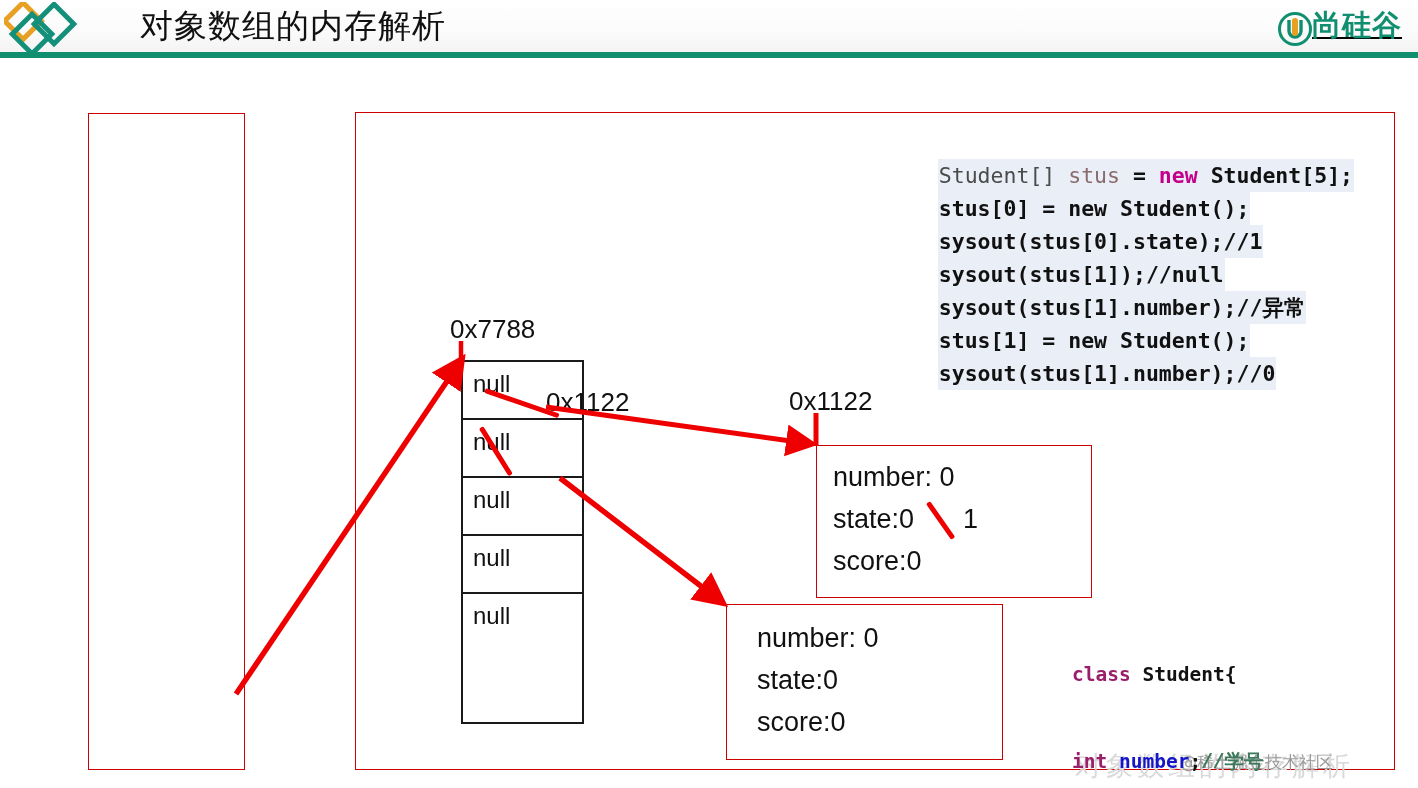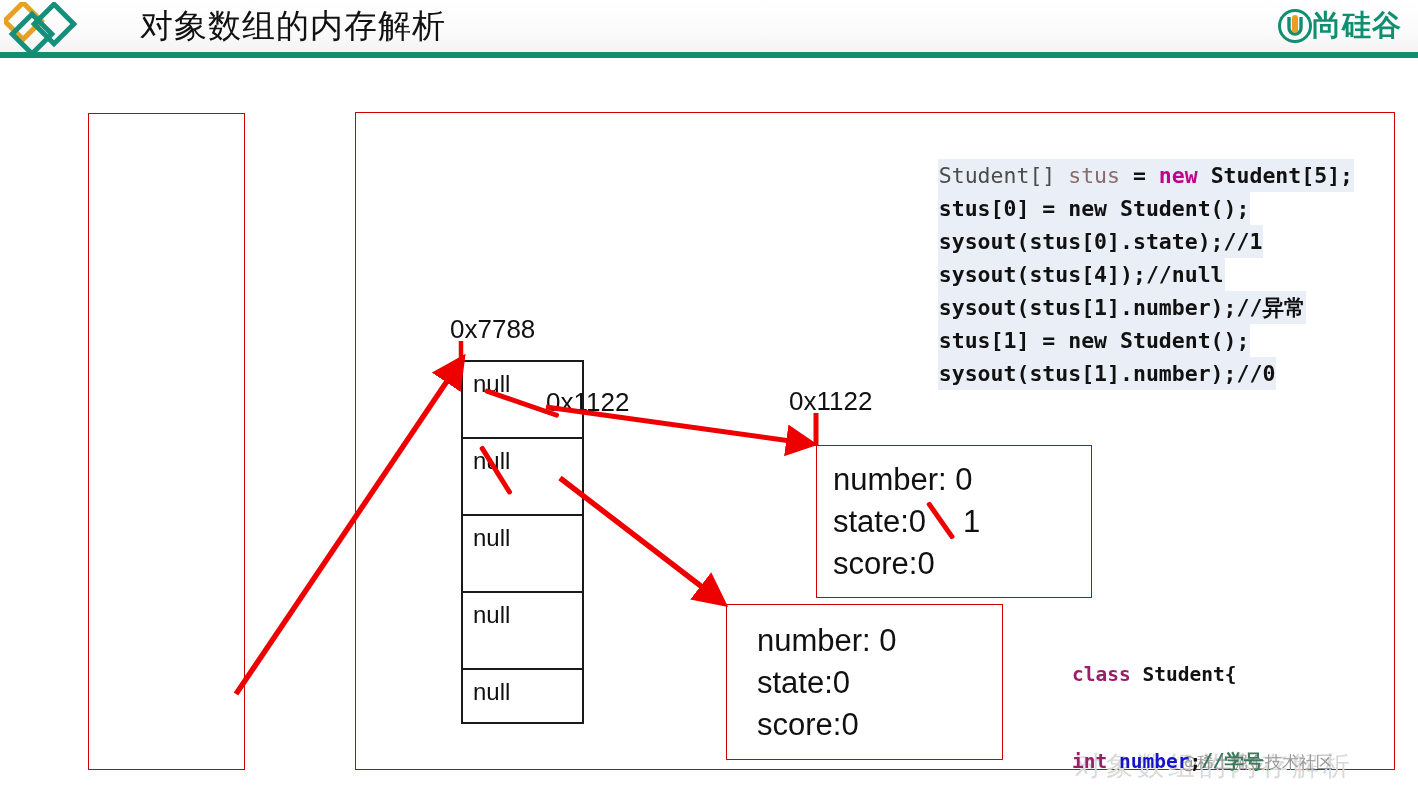--- a/index.html
+++ b/index.html
@@ -20,21 +20,21 @@
     background:#0f8f70;
   }
   #logo-diamonds{position:absolute;left:4px;top:2px;width:78px;height:54px;}
   #page-title{
     position:absolute;left:140px;top:4px;
     font-size:33px;color:#111;letter-spacing:1px;white-space:nowrap;
     font-family:"DejaVu Sans","Liberation Sans",sans-serif;
   }
   #brand{
     position:absolute;right:16px;top:6px;
-    display:flex;align-items:center;gap:0;
+    display:flex;align-items:flex-end;gap:0;text-decoration:underline;
   }
   #brand-mark{width:34px;height:34px;}
   #brand-name{
     font-size:29px;font-weight:bold;color:#0f8f70;letter-spacing:1px;
     font-family:"DejaVu Sans","Liberation Sans",sans-serif;white-space:nowrap;
   }
 
   
   #canvas{position:absolute;left:0;top:58px;width:1418px;height:730px;}
 
@@ -69,21 +69,21 @@
   .c-cls{color:#111111;}
   .c-cmt{color:#3d7a5c;font-family:Liberation Mono, monospace;}
   .c-pun{color:#111111;}
 
   
   #array{
     position:absolute;left:461px;top:302px;width:123px;height:364px;
     border:2px solid #1a1a1a;box-sizing:border-box;
   }
   .cell{
-    height:77px;box-sizing:border-box;border-bottom:2px solid #1a1a1a;
+    height:58px;box-sizing:border-box;border-bottom:2px solid #1a1a1a;
     position:relative;
   }
   .cell:last-child{border-bottom:none;}
   .cell span{
     position:absolute;left:10px;top:8px;font-size:24px;color:#111;
   }
   .strike{
     position:absolute;background:#ee0000;height:5px;border-radius:2px;
     transform-origin:left center;
   }
@@ -94,21 +94,21 @@
   #addr-1122a{left:546px;top:329px;}
   #addr-1122b{left:789px;top:328px;}
 
   
   .objbox{
     position:absolute;border:1.5px solid #cc0000;box-sizing:border-box;
     background:#ffffff;
   }
   #obj1{left:816px;top:387px;width:276px;height:153px;}
   #obj2{left:726px;top:546px;width:277px;height:156px;}
-  .objline{position:absolute;font-size:31px;color:#111;white-space:nowrap;}
+  .objline{position:absolute;font-size:27px;color:#111;white-space:nowrap;}
   #obj1 .l1{left:16px;top:16px;}
   #obj1 .l2{left:16px;top:58px;}
   #obj1 .l2b{left:146px;top:58px;}
   #obj1 .l3{left:16px;top:100px;}
   #obj2 .l1{left:30px;top:18px;}
   #obj2 .l2{left:30px;top:60px;}
   #obj2 .l3{left:30px;top:102px;}
 
   
   #stus-label{
@@ -166,21 +166,21 @@
   <div class="redbox" id="frame-stack"></div>
   <div class="redbox" id="frame-heap"></div>
 
   <div id="wm-bg">对象数组的内存解析</div>
   <div id="wm-tag">@稀土掘金技术社区</div>
 
   <div id="code-main">
     <div class="ln"><span class="t-type">Student[] </span><span class="t-var">stus </span><span class="t-plain">= </span><span class="t-kw">new </span><span class="t-plain">Student[5];</span></div>
     <div class="ln"><span class="t-plain">stus[0] = new Student();</span></div>
     <div class="ln"><span class="t-plain">sysout(stus[0].state);//1</span></div>
-    <div class="ln"><span class="t-plain">sysout(stus[4]);//null</span></div>
+    <div class="ln"><span class="t-plain">sysout(stus[1]);//null</span></div>
     <div class="ln"><span class="t-plain">sysout(stus[1].number);//</span><span class="t-cn">异常</span></div>
     <div class="ln"><span class="t-plain">stus[1] = new Student();</span></div>
     <div class="ln"><span class="t-plain">sysout(stus[1].number);//0</span></div>
   </div>
 
   <div id="code-class">
     <div><span class="c-kw">class </span><span class="c-cls">Student{</span></div>
     <div><span class="c-type">int </span><span class="c-id">number</span><span class="c-pun">;</span><span class="c-cmt">//学号</span></div>
     
     

